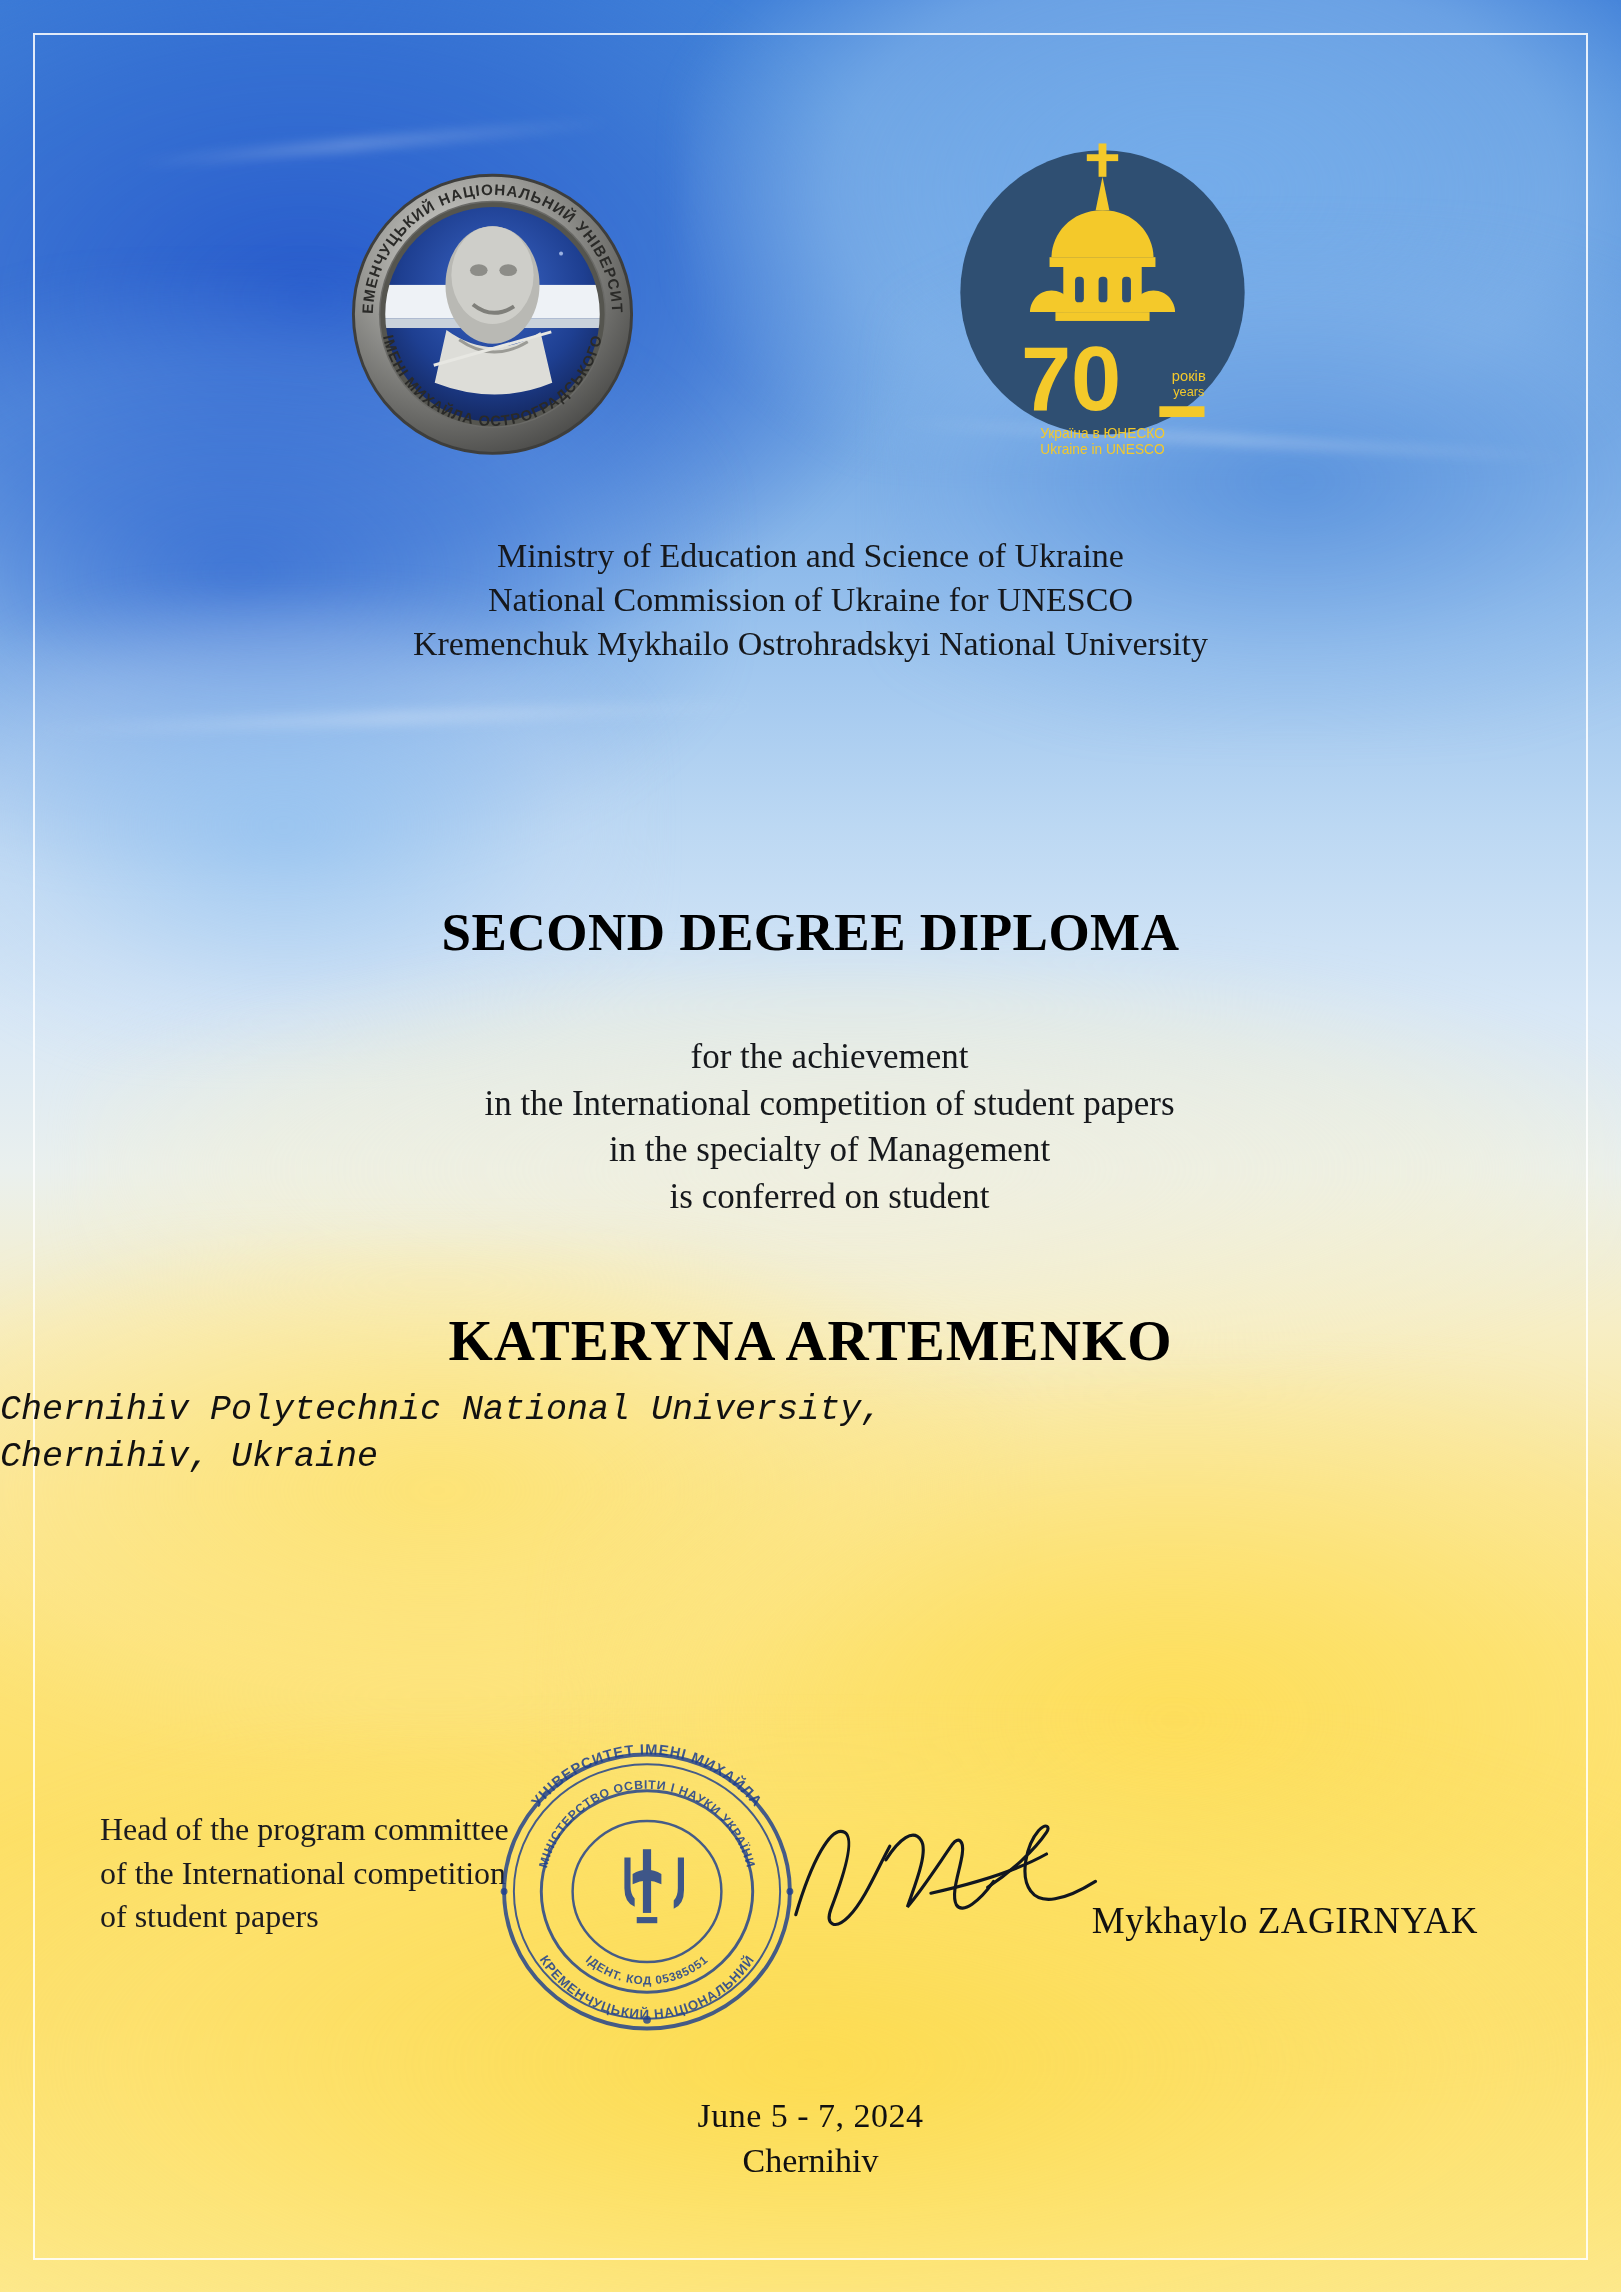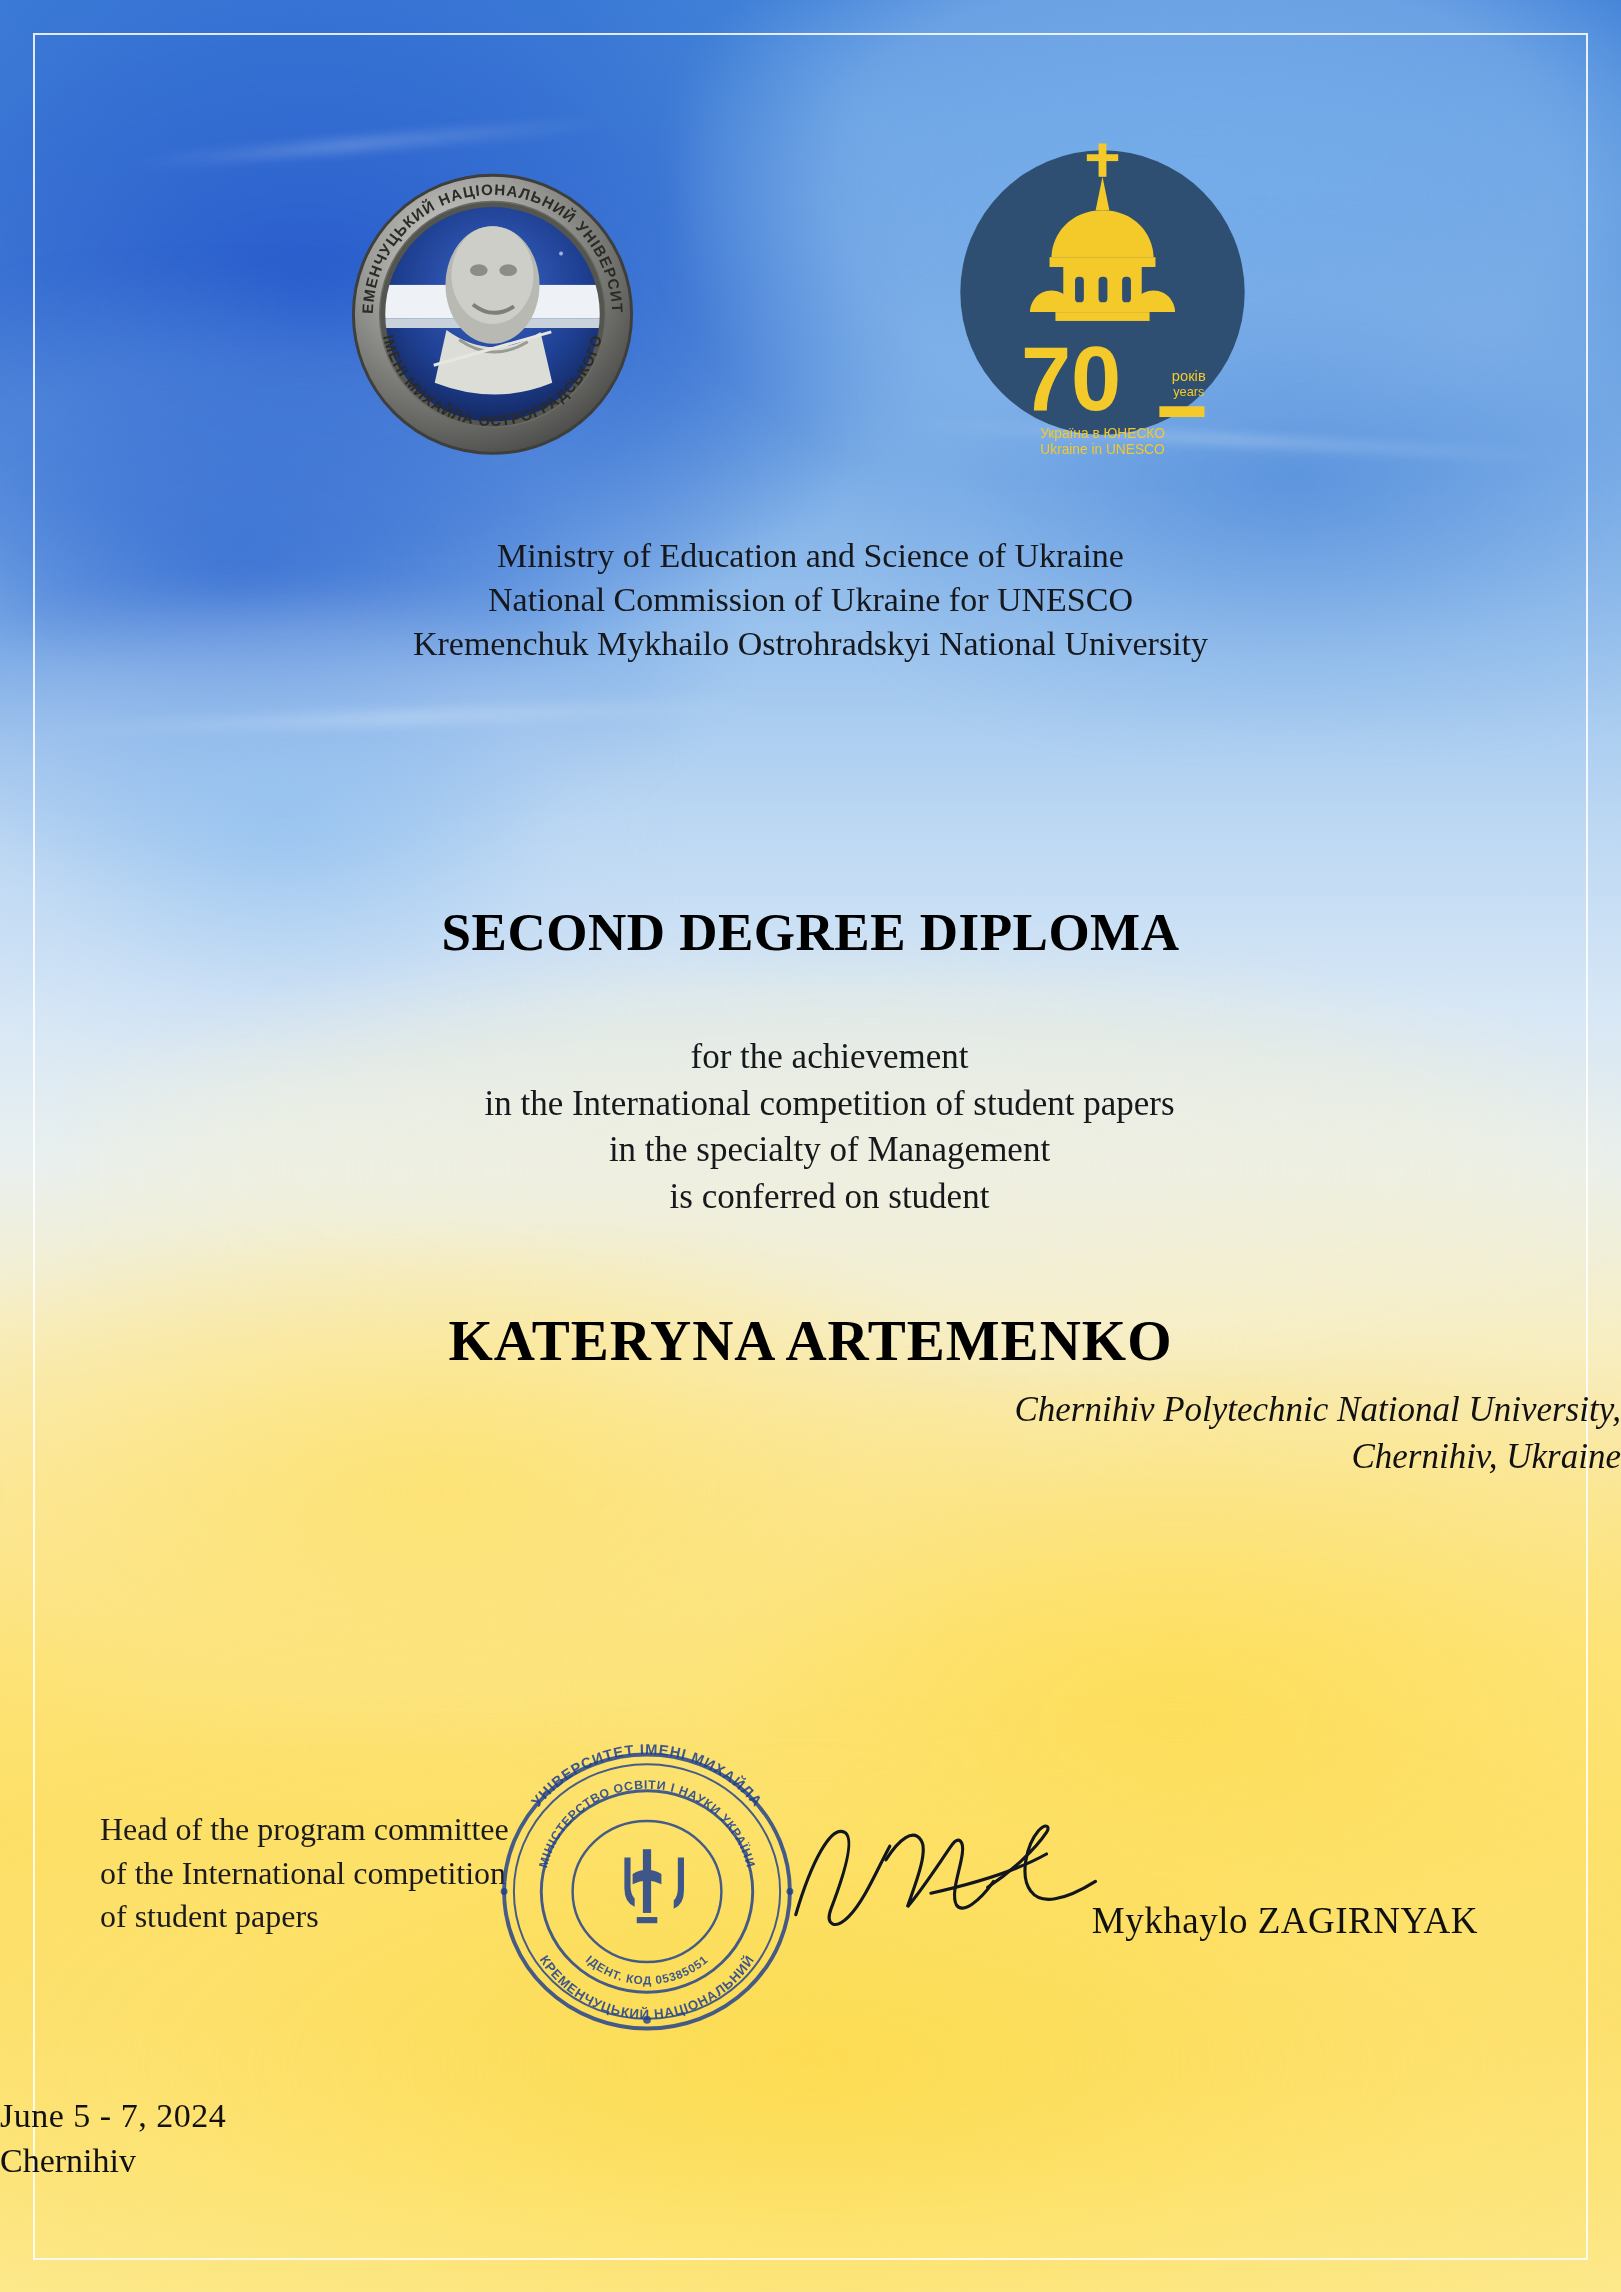--- a/index.html
+++ b/index.html
@@ -182,25 +182,26 @@
     text-align: center;
     font-size: 57px;
     font-weight: bold;
     letter-spacing: 1px;
     color: #000;
   }
   .recipient-affil {
     position: absolute;
     top: 1387px;
     width: 100%;
-    text-align: right;
+    text-align: left;
     font-size: 35px;
     font-style: italic;
     line-height: 1.33;
     color: #111;
+    font-family: Liberation Mono, monospace;
   }
 
   
   .sig-role {
     position: absolute;
     left: 80px;
     top: 1808px;
     font-size: 32px;
     line-height: 1.36;
     color: #1b1b1f;
@@ -227,20 +228,21 @@
     left: 784px;
     top: 1799px;
     width: 333px;
     height: 157px;
   }
 
   .footer {
     position: absolute;
     top: 2093px;
     width: 100%;
+    text-align: center;
     font-size: 34px;
     line-height: 1.33;
     color: #111;
   }
   .footer .date { letter-spacing: 0.5px; }
 </style>
 </head>
 <body>
 
 <div class="diploma">

